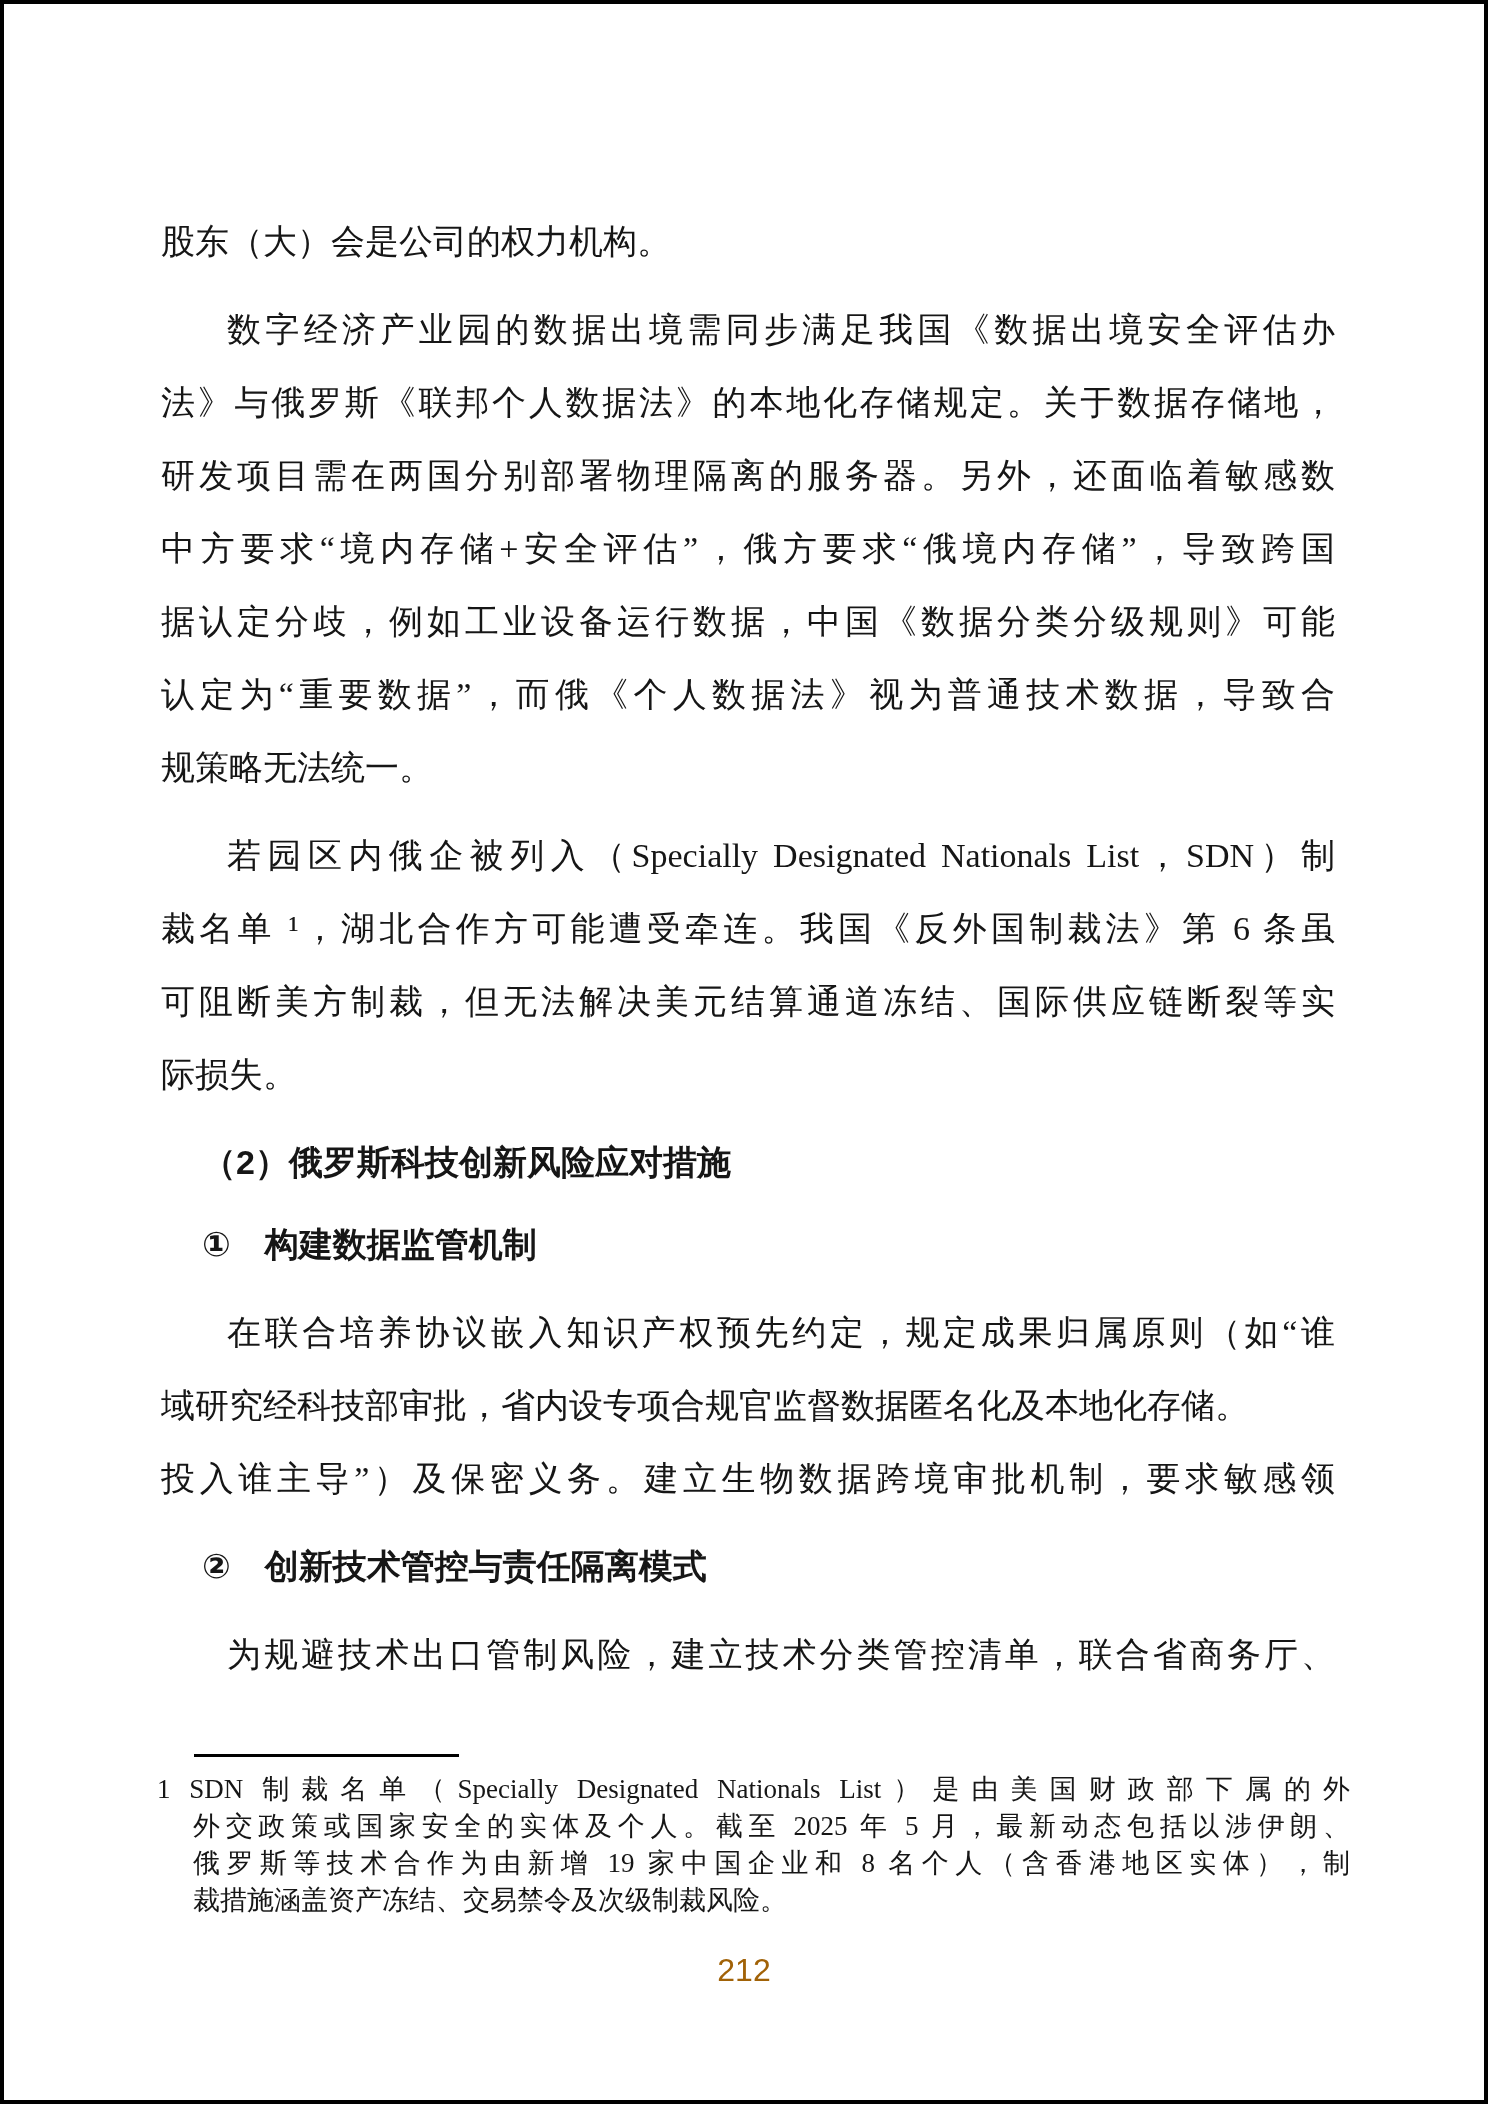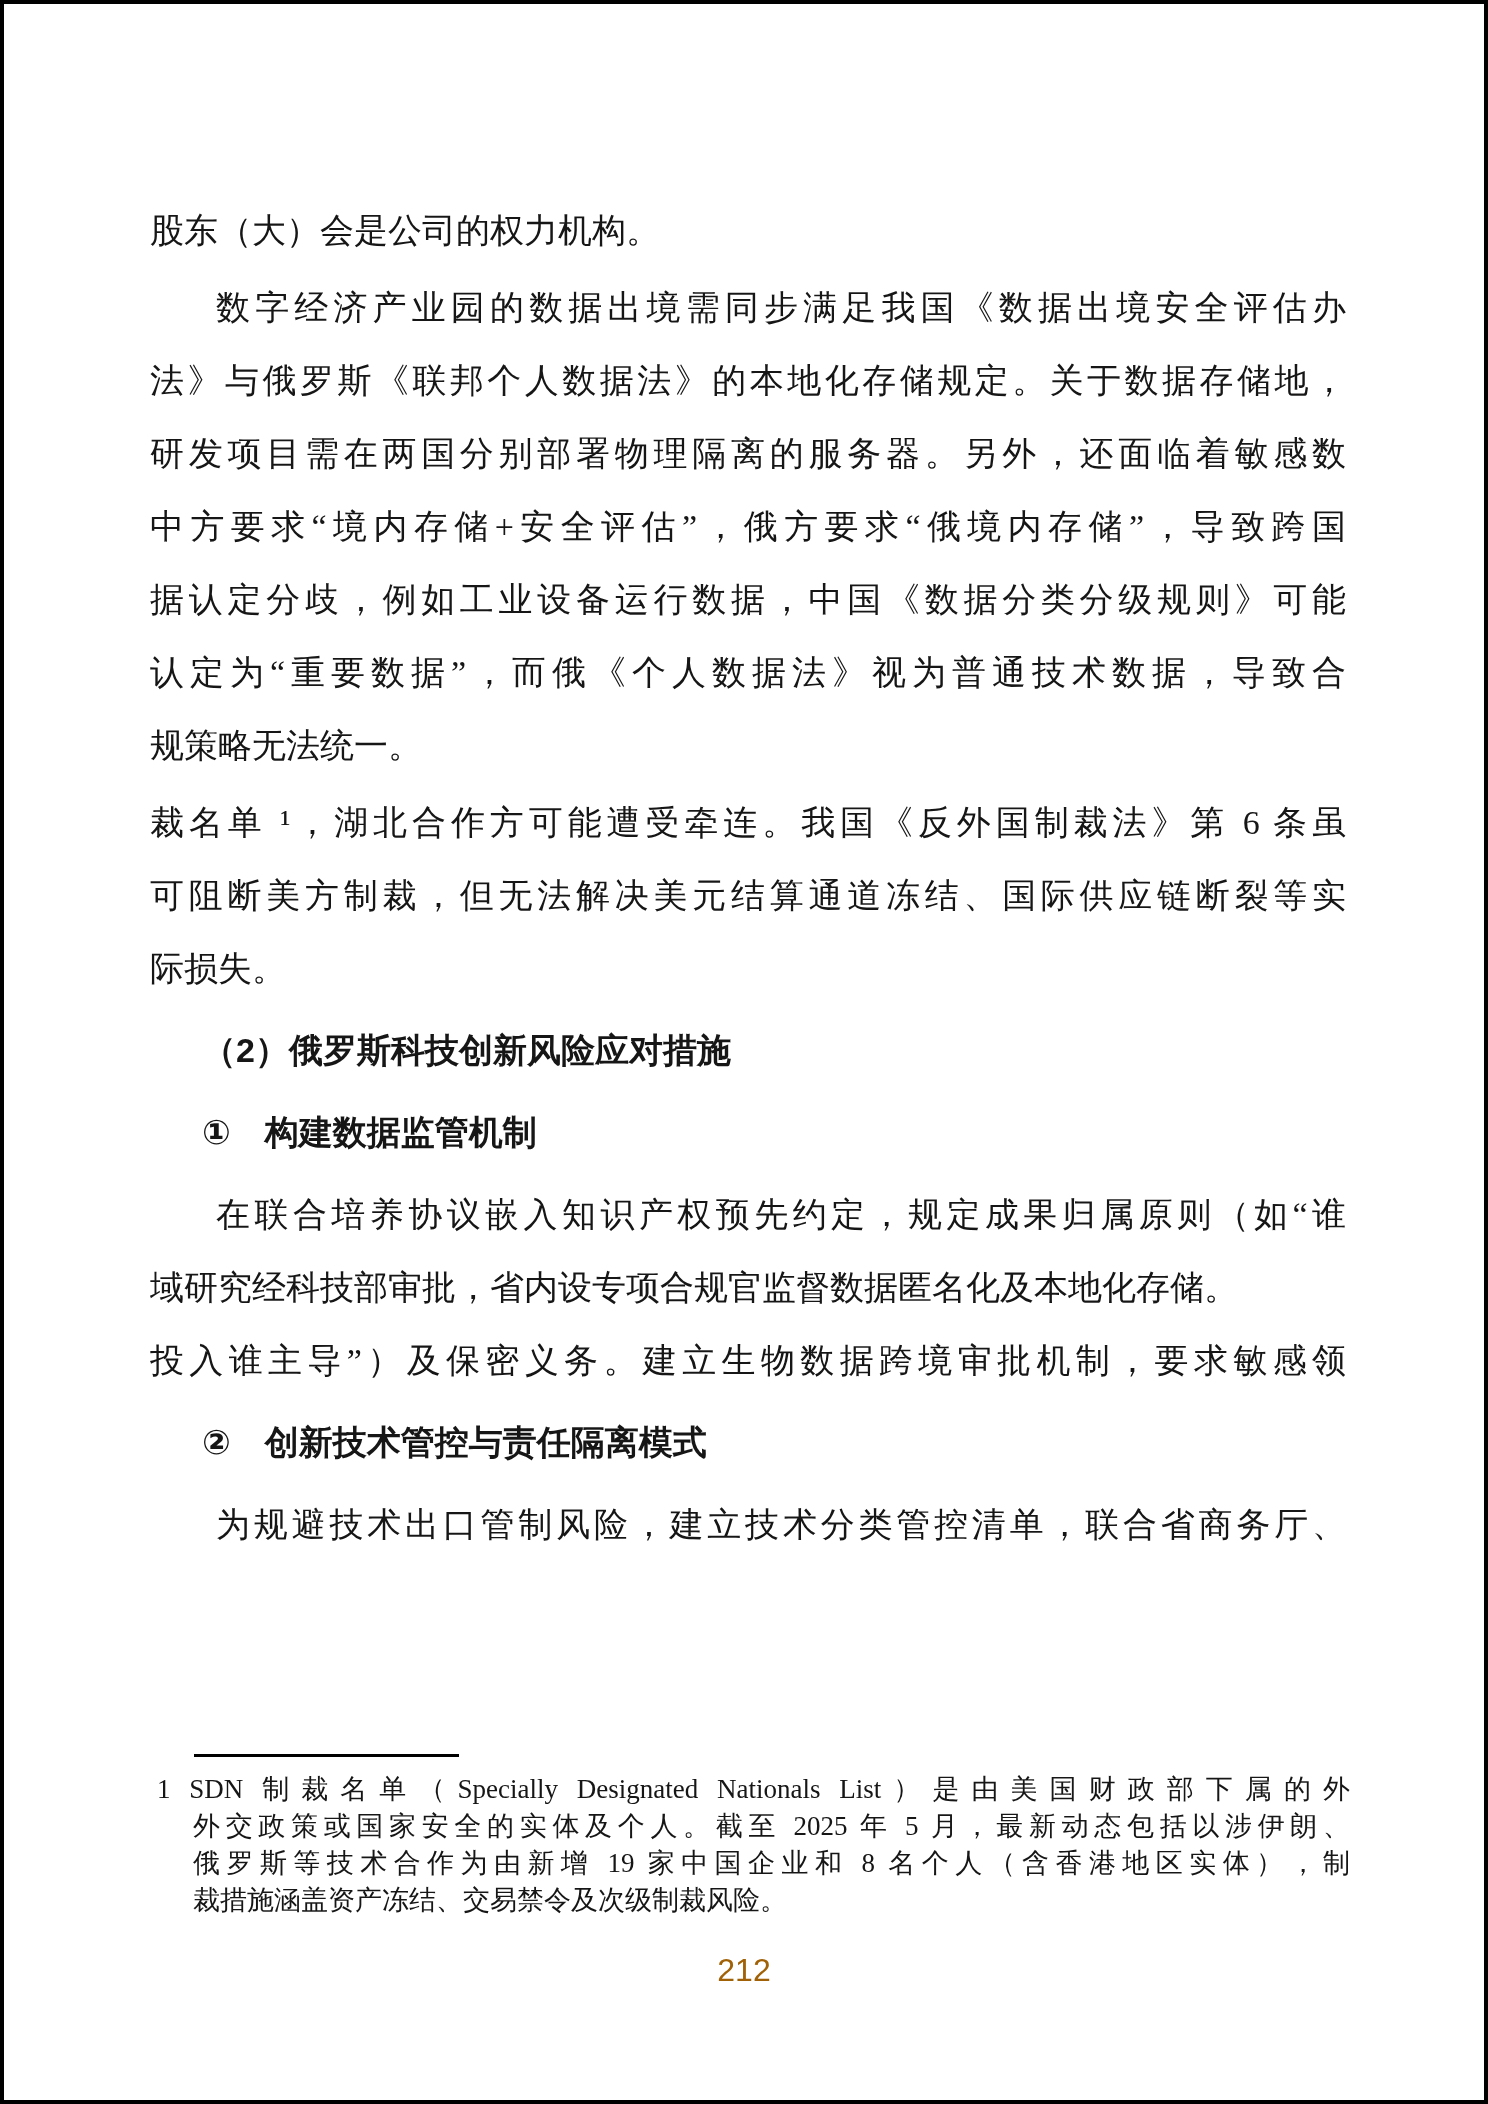--- a/index.html
+++ b/index.html
@@ -17,21 +17,21 @@
     overflow: hidden;
     font-family: "Liberation Serif", "DejaVu Serif", serif;
     color: #161616;
   }
   .content {
     position: absolute;
     left: 142px;
     top: 186px;
     width: 1204px;
   }
-  .block { margin: 4px; }
+  .block { margin: 15px; }
   .line {
     font-size: 34px;
     line-height: 73px;
     text-align: justify;
     text-align-last: justify;
     white-space: normal;
   }
   .line.para-end { text-align-last: left; }
   .line.indent { text-indent: 66px; }
   .block.heading { margin: 9px 0; }
@@ -87,20 +87,21 @@
       <div class="block paragraph">
         <div class="line indent">数字经济产业园的数据出境需同步满足我国《数据出境安全评估办</div>
         <div class="line">法》与俄罗斯《联邦个人数据法》的本地化存储规定。关于数据存储地，</div>
         <div class="line">研发项目需在两国分别部署物理隔离的服务器。另外，还面临着敏感数</div>
         <div class="line">中方要求“境内存储+安全评估”，俄方要求“俄境内存储”，导致跨国</div>
         <div class="line">据认定分歧，例如工业设备运行数据，中国《数据分类分级规则》可能</div>
         <div class="line">认定为“重要数据”，而俄《个人数据法》视为普通技术数据，导致合</div>
         <div class="line para-end">规策略无法统一。</div>
       </div>
       <div class="block paragraph">
+        <div class="line indent">若园区内俄企被列入（Specially Designated Nationals List，SDN）制</div>
         <div class="line">裁名单 ¹，湖北合作方可能遭受牵连。我国《反外国制裁法》第 6 条虽</div>
         <div class="line">可阻断美方制裁，但无法解决美元结算通道冻结、国际供应链断裂等实</div>
         <div class="line para-end">际损失。</div>
       </div>
       <div class="block heading">
         <div class="line para-end">（2）俄罗斯科技创新风险应对措施</div>
       </div>
       <div class="block heading">
         <div class="line para-end">①　构建数据监管机制</div>
       </div>

